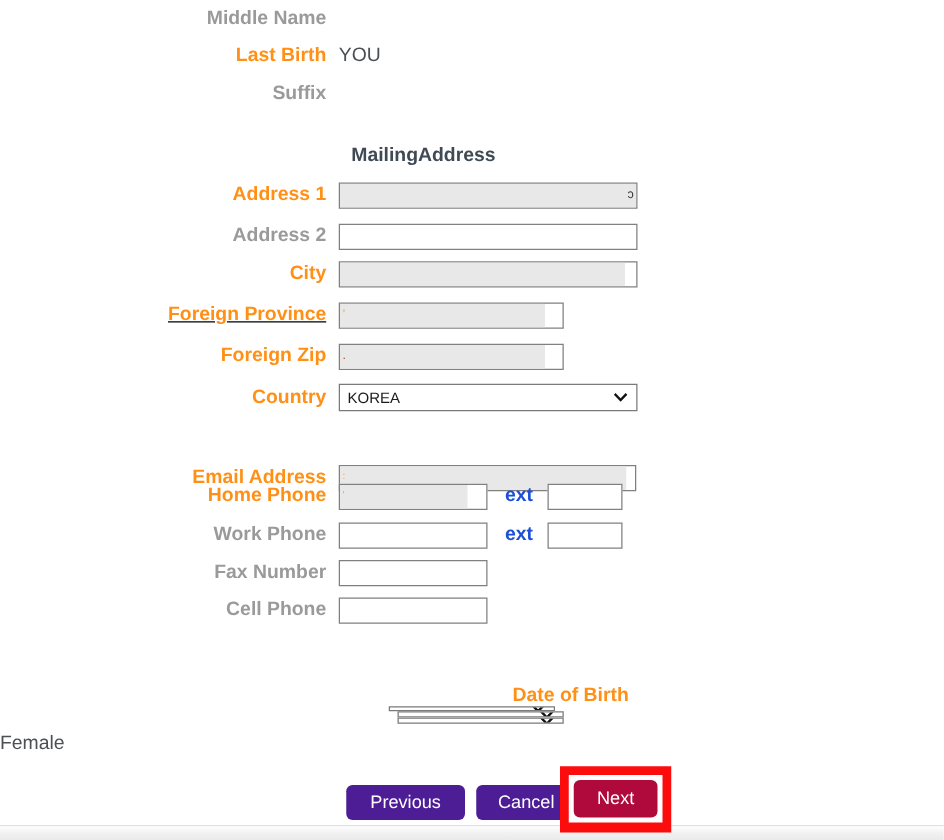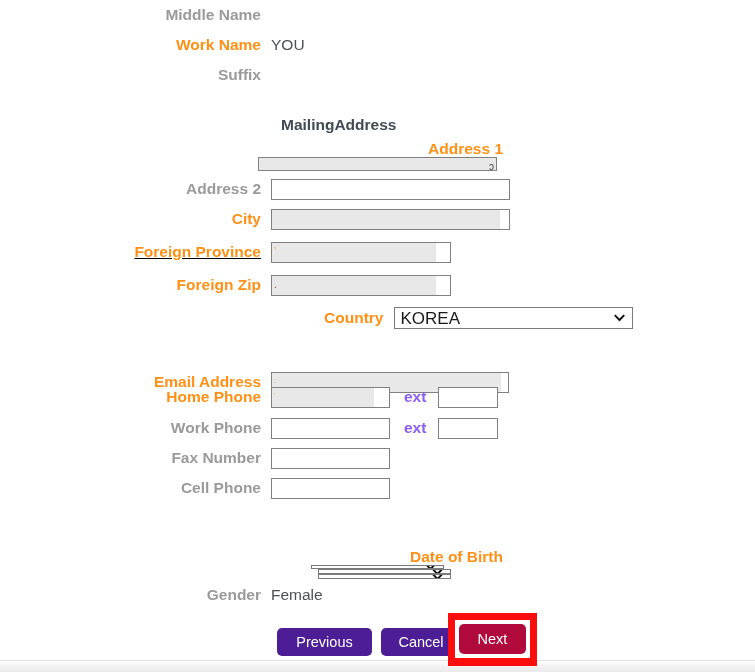--- a/index.html
+++ b/index.html
@@ -96,37 +96,37 @@
     align-items: center;
   }
   .sel .sel-redact {
     position: absolute;
     left: 0; top: 0; bottom: 0;
     background: #e8e8e8;
   }
   .sel .sel-text {
     position: relative;
     padding-left: 6px;
-    font-size: 17px;
+    font-size: 12px;
     color: #1a1a1a;
     line-height: 1;
     white-space: nowrap;
   }
   .sel .chev {
     position: absolute;
     right: 7px; top: 50%;
     transform: translateY(-50%);
     width: 11px; height: 11px;
     display: block;
   }
 
   .ext-label {
     font-size: 15.5px;
     font-weight: bold;
-    color: #8b5cf6;
+    color: #1d4ed8;
     line-height: 1;
   }
 
   
   .btn {
     height: 28px;
     border: none;
     border-radius: 5px;
     background: #4c1d95;
     color: #ffffff;
@@ -184,32 +184,32 @@
 <body>
 
 <div id="form-area">
 
   <div class="row" style="top:0px;">
     <div class="label opt">Middle Name</div>
     <div class="value-text"></div>
   </div>
 
   <div class="row" style="top:30px;">
-    <div class="label req">Work Name</div>
+    <div class="label req">Last Birth</div>
     <div class="value-text">YOU</div>
   </div>
 
   <div class="row" style="top:60px;">
     <div class="label opt">Suffix</div>
     <div class="value-text"></div>
   </div>
 
   <div style="position:absolute; left:281px; top:116px;" class="section-title">MailingAddress</div>
 
-  <div class="row" style="top:141px;flex-direction:column;">
+  <div class="row" style="top:141px;">
     <div class="label req">Address 1</div>
     <div class="fld filled" style="width:239px; --redact:100%;">
       <span class="ghost right">ɔ</span>
     </div>
   </div>
 
   <div class="row" style="top:174px;">
     <div class="label opt">Address 2</div>
     <div class="fld" style="width:239px;"></div>
   </div>
@@ -226,21 +226,21 @@
     </div>
   </div>
 
   <div class="row" style="top:270px;">
     <div class="label req">Foreign Zip</div>
     <div class="fld filled" style="width:180px; --redact:92%;">
       <span class="ghost left" style="color:#c0392b;">.</span>
     </div>
   </div>
 
-  <div class="row" style="top:303px;justify-content:center;">
+  <div class="row" style="top:303px;">
     <div class="label req">Country</div>
     <div class="sel" style="width:239px;">
       <span class="sel-text">KOREA</span>
       <svg class="chev" viewBox="0 0 12 12">
         <path d="M1.6 3.6 L6 8.2 L10.4 3.6" stroke="#111" stroke-width="2.1" fill="none" stroke-linecap="square"></path>
       </svg>
     </div>
   </div>
 
   <div class="row" style="top:367px;">
@@ -298,21 +298,20 @@
     <div class="sel" style="width:133px; margin-left:14px;">
       <span class="sel-redact" style="left:2px; width:108px; top:2px; bottom:2px;"></span>
       <span class="sel-text"></span>
       <svg class="chev" viewBox="0 0 12 12">
         <path d="M1.6 3.6 L6 8.2 L10.4 3.6" stroke="#111" stroke-width="2.1" fill="none" stroke-linecap="square"></path>
       </svg>
     </div>
   </div>
 
   <div class="row" style="top:580px;">
-    <div class="label opt">Gender</div>
     <div class="value-text">Female</div>
   </div>
 
   <button class="btn" style="left:277px; top:628px; width:95px;">Previous</button>
   <button class="btn" style="left:381px; top:628px; width:80px;">Cancel</button>
 </div>
 
 <div id="next-highlight">
   <div class="inner-white"></div>
   <button id="btn-next">Next</button>

